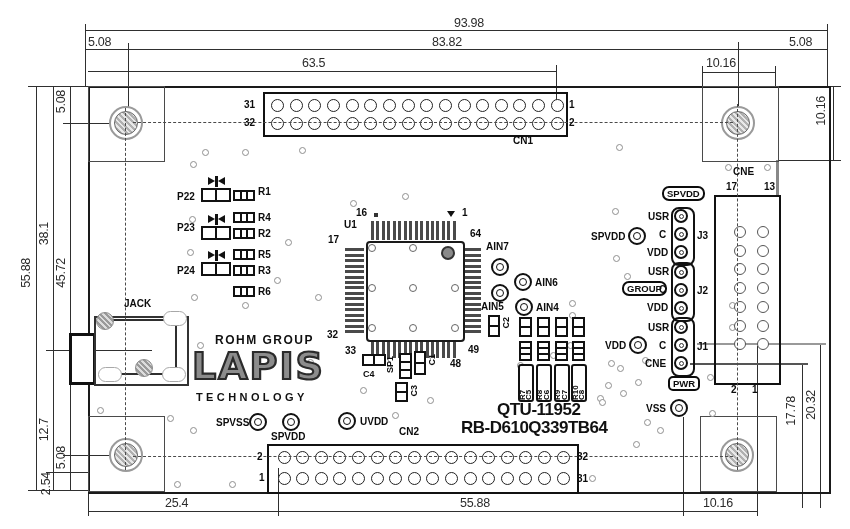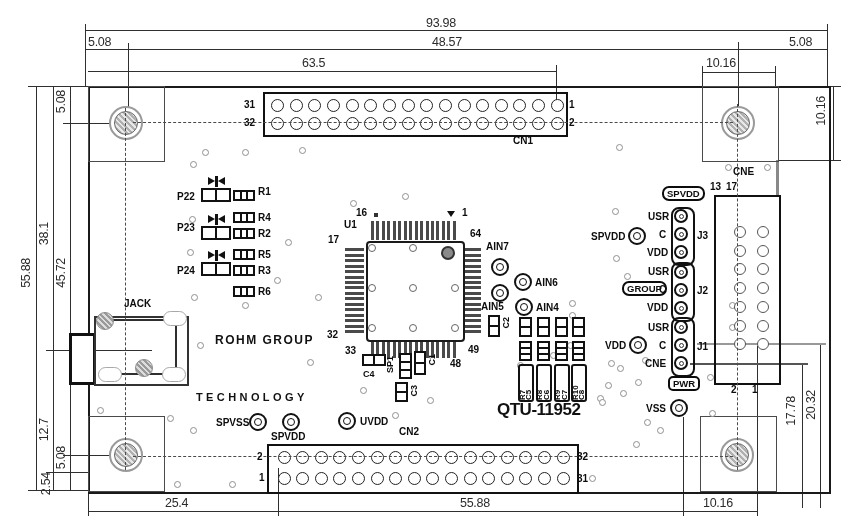--- a/index.html
+++ b/index.html
@@ -79,23 +79,23 @@
   <div class="hl" style="left:85px;top:49px;width:742px"></div>
   <div class="hl" style="left:88px;top:71px;width:468px"></div>
   <div class="hl" style="left:702px;top:72px;width:73px"></div>
   <div class="vl" style="left:85px;top:24px;height:62px"></div>
   <div class="vl" style="left:827px;top:24px;height:62px"></div>
   <div class="vl" style="left:128px;top:43px;height:80px"></div>
   <div class="vl" style="left:738px;top:42px;height:81px"></div>
   <div class="vl" style="left:556px;top:65px;height:38px"></div>
   <div class="vl" style="left:702px;top:66px;height:20px"></div>
   <div class="vl" style="left:775px;top:66px;height:20px"></div>
-  <div class="dim" style="left:426px;top:16px">93.98</div>
+  <div class="dim" style="left:454px;top:16px">93.98</div>
   <div class="dim" style="left:88px;top:35px">5.08</div>
-  <div class="dim" style="left:432px;top:35px">48.57</div>
+  <div class="dim" style="left:432px;top:35px">83.82</div>
   <div class="dim" style="left:789px;top:35px">5.08</div>
   <div class="dim" style="left:302px;top:56px">63.5</div>
   <div class="dim" style="left:706px;top:56px">10.16</div>
 
   <div class="vl" style="left:833px;top:86px;height:74px"></div>
   <div class="hl" style="left:829px;top:86px;width:12px"></div>
   <div class="hl" style="left:779px;top:160px;width:62px"></div>
   <div class="vdim" style="left:814px;top:96px">10.16</div>
 
   <div class="vl" style="left:36px;top:86px;height:404px"></div>
@@ -226,21 +226,21 @@
       <div class="ehole" style="left: 757px; top: 282.1px;"></div>
       <div class="ehole" style="left: 734px; top: 300.8px;"></div>
       <div class="ehole" style="left: 757px; top: 300.8px;"></div>
       <div class="ehole" style="left: 734px; top: 319.5px;"></div>
       <div class="ehole" style="left: 757px; top: 319.5px;"></div>
       <div class="ehole" style="left: 734px; top: 338.2px;"></div>
       <div class="ehole" style="left: 757px; top: 338.2px;"></div>
     </div>
   <div class="lbl" style="left:733px;top:166px">CNE</div>
   <div class="lbl" style="left:726px;top:181px">17</div>
-  <div class="lbl" style="left:710px;top:181px">13</div>
+  <div class="lbl" style="left:764px;top:181px">13</div>
   <div class="lbl" style="left:731px;top:384px">2</div>
   <div class="lbl" style="left:752px;top:384px">1</div>
 
   <div class="pinstrip-h" style="left:371px;top:221px;width:87px"></div>
   <div class="pinstrip-h" style="left:371px;top:339px;width:87px"></div>
   <div class="pinstrip-v" style="left:345px;top:246px;height:87px"></div>
   <div class="pinstrip-v" style="left:462px;top:246px;height:87px"></div>
   <div class="chipbody" style="left:366px;top:241px;width:95px;height:97px"></div>
   <div class="dot" style="left:441px;top:246px;width:14px;height:14px;background:#8a8a8a;border:2px solid #333"></div>
   <div id="chip-dots">
@@ -299,22 +299,24 @@
   <div class="rpad" style="left:163px;top:311px"></div>
   <div class="rpad" style="left:98px;top:367px"></div>
   <div class="rpad" style="left:162px;top:367px"></div>
   <div class="jack-hole" style="left:96px;top:312px"></div>
   <div class="jack-hole" style="left:135px;top:359px"></div>
   <div class="hl" style="left:105px;top:319px;width:62px;height:2px"></div>
   <div class="vl" style="left:175px;top:321px;width:2px;height:48px"></div>
   <div class="hl" style="left:112px;top:373px;width:52px;height:2px"></div>
 
   <div class="rohm" style="left:215px;top:333px">ROHM GROUP</div>
+  <div class="lapis" style="left:192px;top:344px">LAPIS</div>
   <div class="tech" style="left:196px;top:391px">TECHNOLOGY</div>
   <div class="pn" style="left:497px;top:400px">QTU-11952</div>
+  <div class="pn" style="left:461px;top:418px">RB-D610Q339TB64</div>
 
   <div class="lbl" style="left:216px;top:417px">SPVSS</div>
   <div class="pad" style="left:249px;top:413px"></div>
   <div class="pad" style="left:282px;top:413px"></div>
   <div class="lbl" style="left:271px;top:431px">SPVDD</div>
   <div class="pad" style="left:338px;top:412px"></div>
   <div class="lbl" style="left:360px;top:416px">UVDD</div>
 
   <div class="lbl" style="left:486px;top:241px">AIN7</div>
   <div class="pad" style="left:491px;top:258px"></div>

